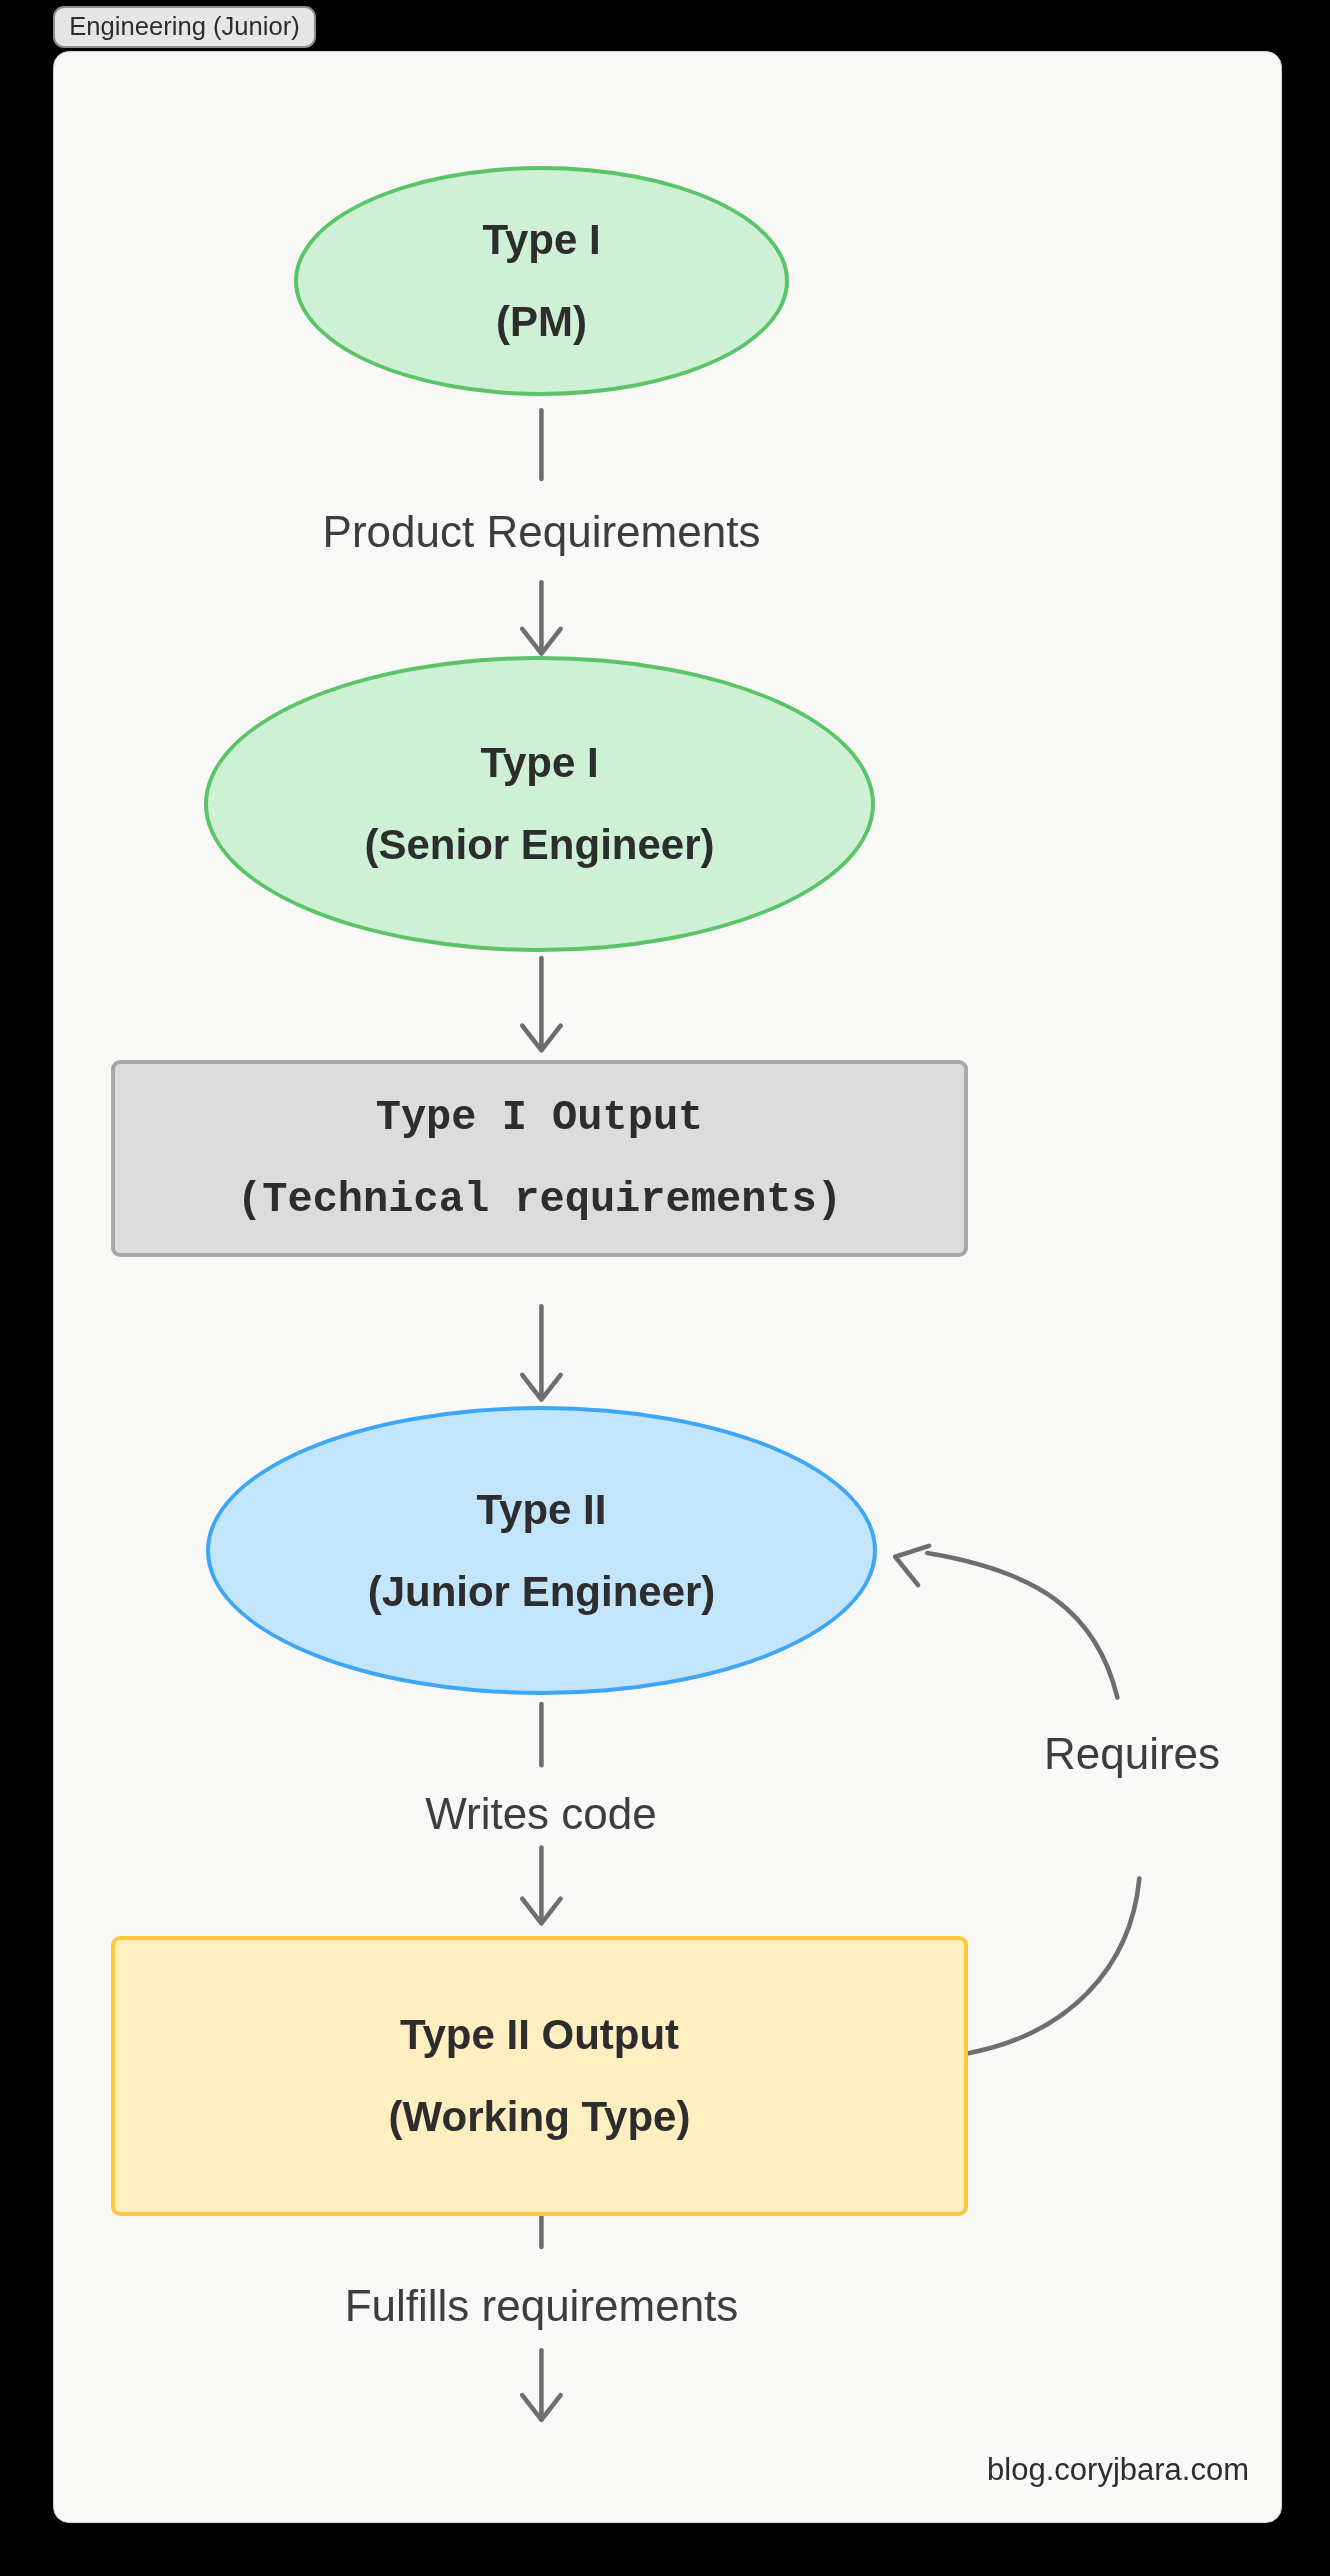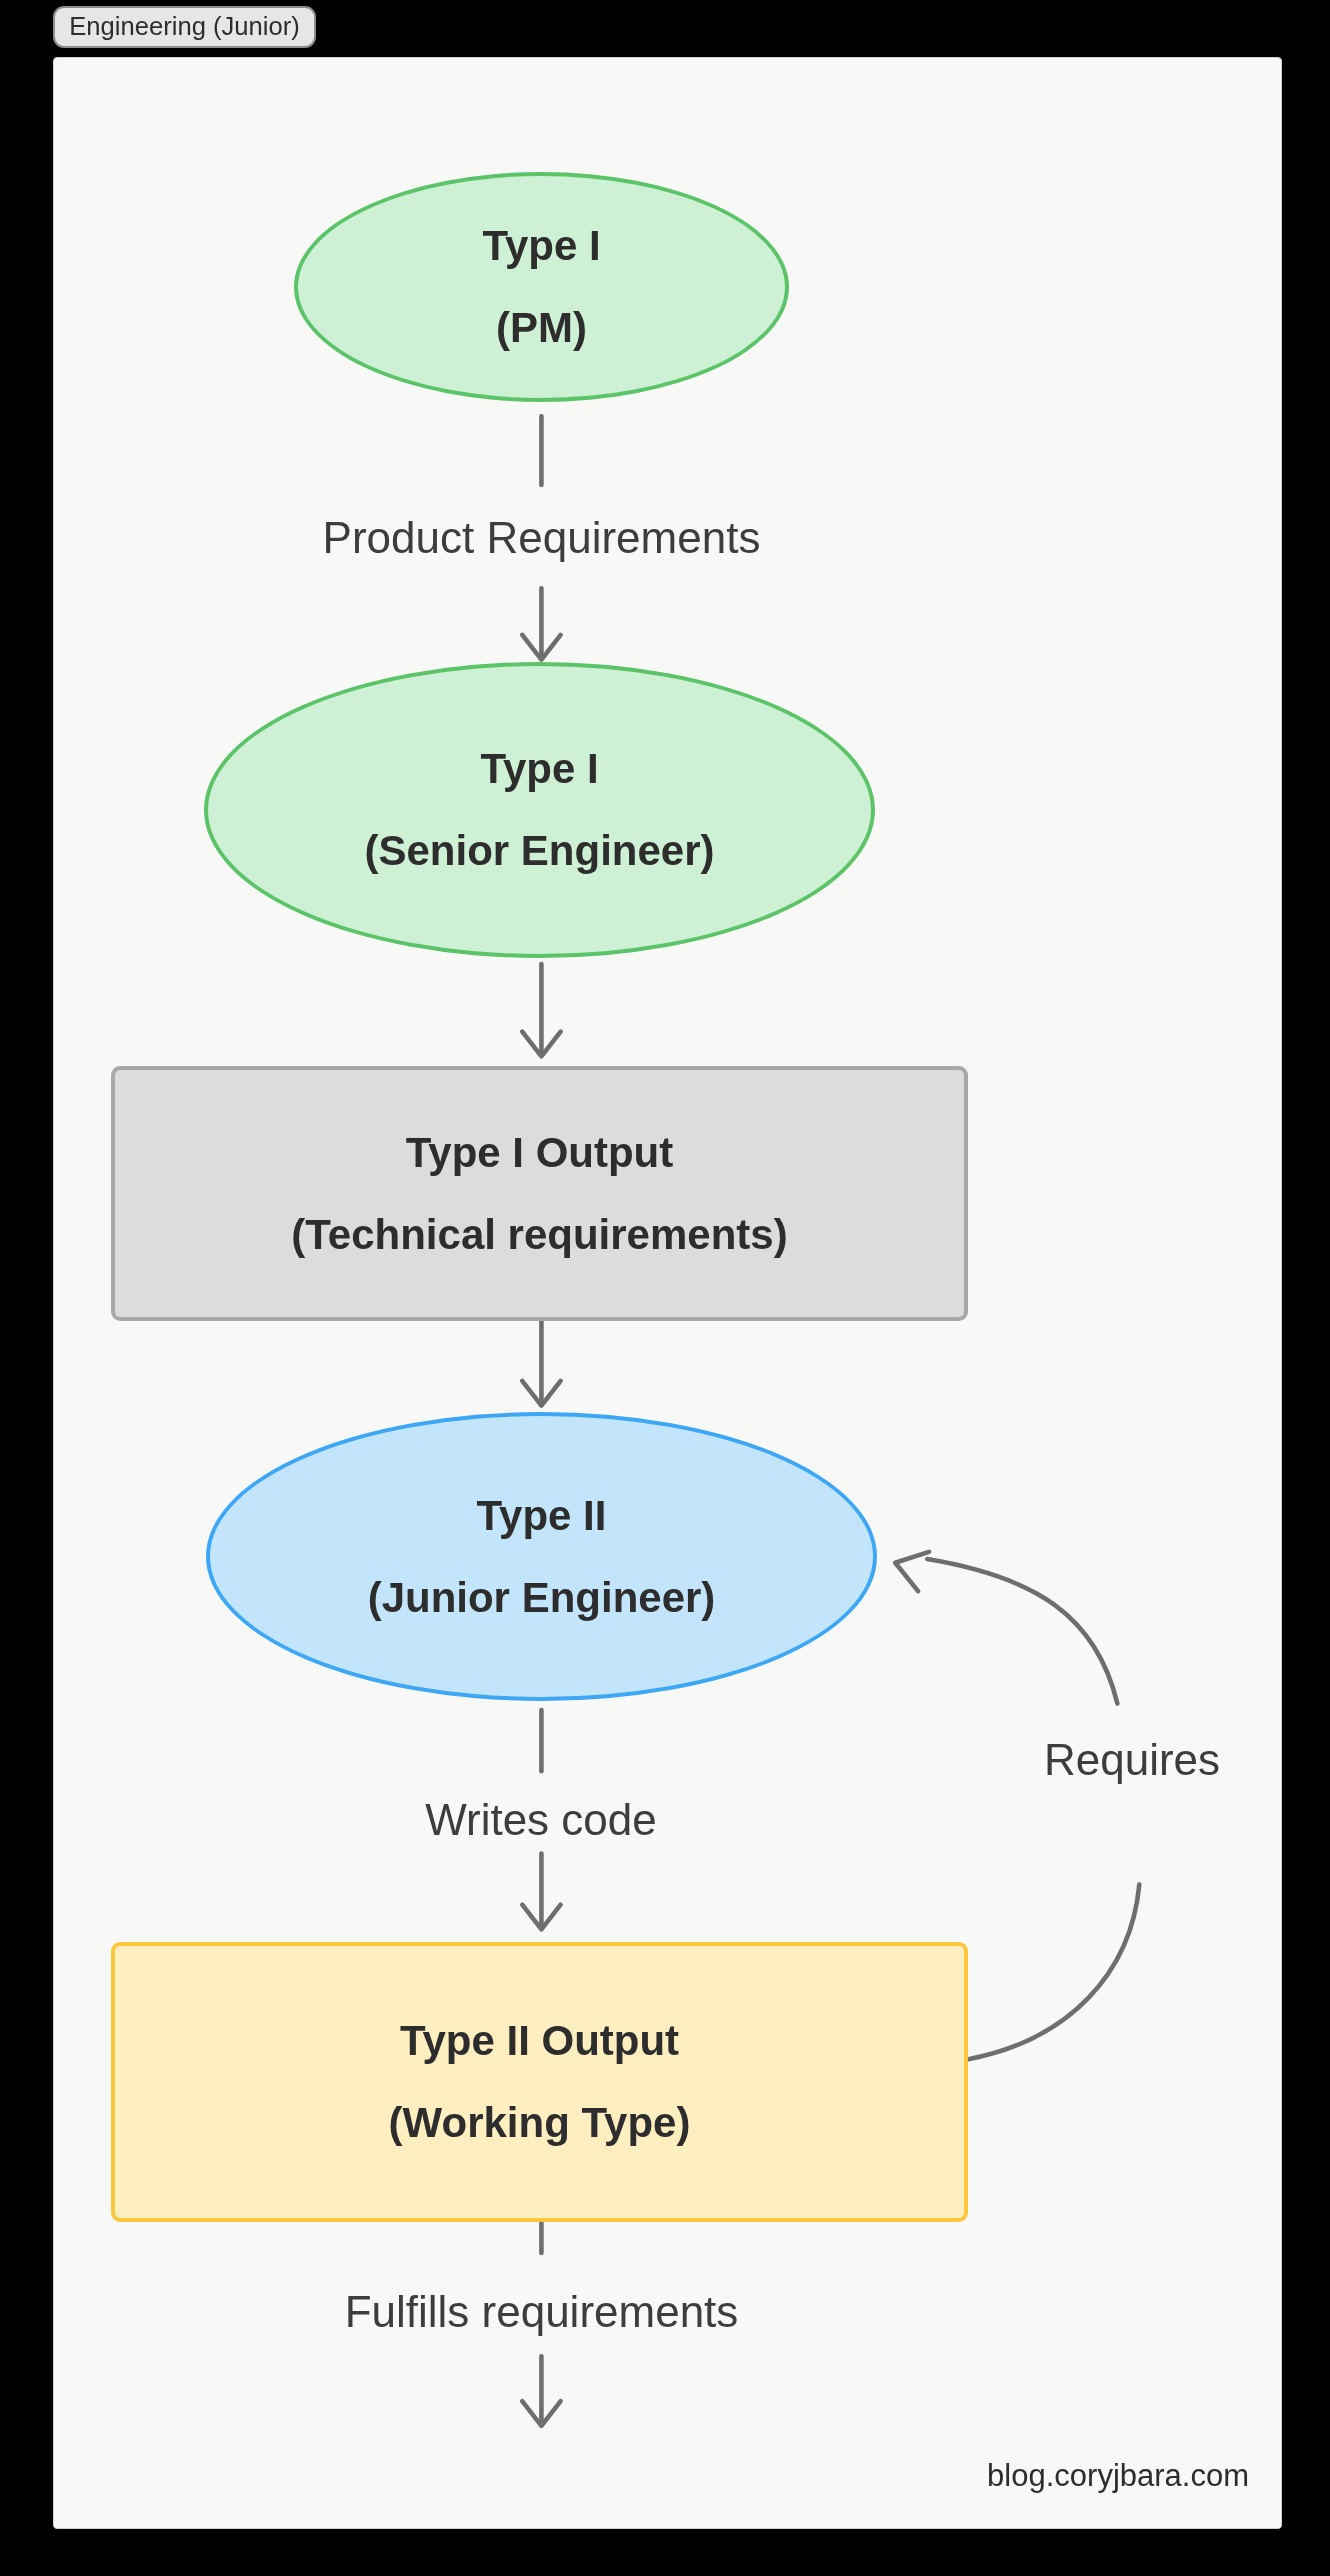--- a/index.html
+++ b/index.html
@@ -7,39 +7,39 @@
     position:relative;width:1331px;height:2576px;background:#000;
     font-family:"Liberation Sans", sans-serif;overflow:hidden;
   }
   .tab{
     position:absolute;left:53px;top:5.5px;width:263px;height:42px;
     background:var(--tab-bg);border:2.7px solid var(--tab-border);border-radius:11px;
     display:flex;align-items:center;justify-content:center;
     font-size:25.6px;color:var(--text-dark);box-sizing:border-box;
   }
   .panel{
-    position:absolute;left:53px;top:57px;width:1229px;height:2472px;
-    background:var(--panel-bg);border:1.8px solid var(--panel-border);border-radius:4px;
+    position:absolute;left:53px;top:51px;width:1229px;height:2472px;
+    background:var(--panel-bg);border:1.8px solid var(--panel-border);border-radius:16px;
     box-sizing:border-box;
     padding-left:41px;
   }
   .node{
     position:absolute;display:flex;flex-direction:column;align-items:center;justify-content:center;
     text-align:center;font-weight:700;font-size:42px;color:var(--text-dark);
     line-height:82px;box-sizing:border-box;
   }
   .ellipse{border-radius:50%;}
   .rect{border-radius:9.1px;}
   .node-green{background:var(--green-fill);border:4.6px solid var(--green-border);}
   .node-blue{background:var(--blue-fill);border:4.6px solid var(--blue-border);}
   .node-gray{background:var(--gray-fill);border:4.6px solid var(--gray-border);}
   .node-yellow{background:var(--yellow-fill);border:4.6px solid var(--yellow-border);}
   .e-pm{left:240px;top:114px;width:495px;height:230px;}
   .e-senior{left:150px;top:604px;width:671px;height:296px;}
-  .r-t1out{left:57px;top:1008px;width:857px;height:255px;}
+  .r-t1out{left:57px;top:1008px;width:857px;height:197px;font-family:Liberation Mono, monospace;}
   .e-junior{left:152px;top:1354px;width:671px;height:289px;}
   .r-t2out{left:57px;top:1884px;width:857px;height:280px;align-items:center;}
   .edge-label{
     position:absolute;text-align:center;font-size:44px;color:var(--text-label);
     line-height:55px;
   }
   .lbl-prodreq{left:122px;top:452px;width:731px;}
   .lbl-writes{left:213px;top:1734px;width:548px;}
   .lbl-fulfills{left:122px;top:2226px;width:731px;}
   .lbl-requires{left:895px;top:1661px;width:366px;line-height:82px;}

